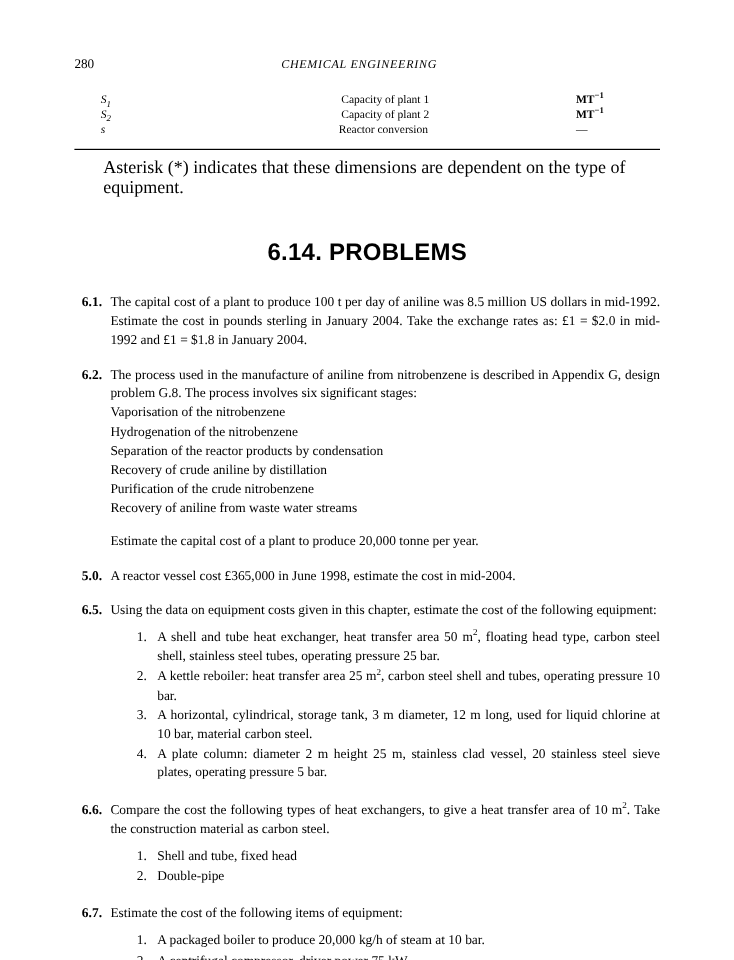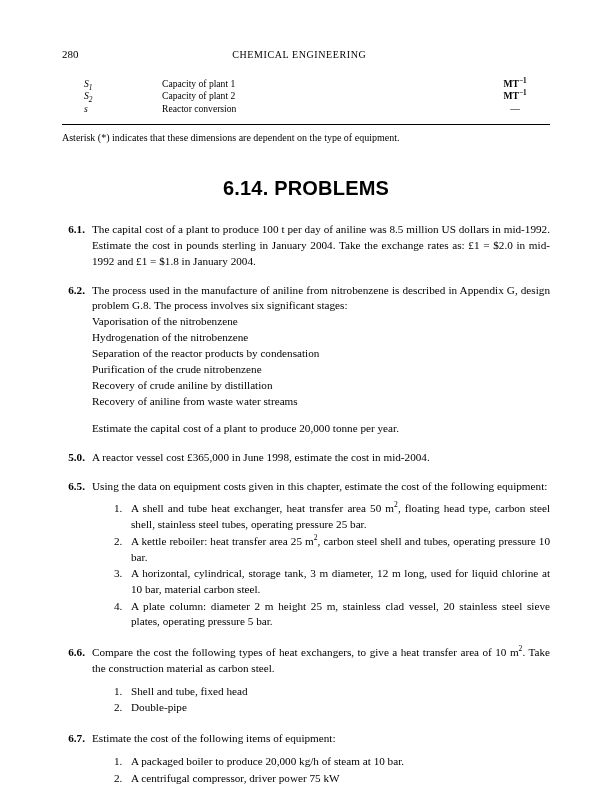--- a/index.html
+++ b/index.html
@@ -28,20 +28,21 @@
   }
   .header .pageno {
     font-size: 11px;
   }
   .header .title {
     flex: 1;
     text-align: center;
     letter-spacing: 0.6px;
     font-size: 10px;
     padding-right: 30px;
+    font-style: italic;
   }
   
   .nomen {
     margin-left: 22px;
     margin-right: 0;
     font-size: 9.6px;
     line-height: 1.28;
   }
   .nomen-row {
     display: flex;
@@ -50,40 +51,42 @@
   .nomen-sym {
     width: 78px;
     font-style: italic;
   }
   .nomen-sym sub {
     font-style: italic;
     font-size: 7.4px;
   }
   .nomen-def {
     flex: 1;
+    text-align: center;
   }
   .nomen-unit {
     width: 70px;
-    text-align: center;
+    text-align: left;
     font-weight: bold;
   }
   .nomen-unit sup {
     font-size: 7.2px;
   }
   .nomen-unit.dash {
     font-weight: normal;
     padding-left: 3px;
   }
   .rule {
     border-top: 0.7px solid #000;
     margin: 9px 0 7px 0;
   }
   .footnote {
-    font-size: 10px;
+    font-size: 15px;
     margin-bottom: 4px;
+    margin-left: 24px;
   }
   h2.section {
     text-align: center;
     font-family: "Liberation Sans", sans-serif;
     font-size: 20px;
     font-weight: bold;
     margin: 34px 0 22px 0;
     letter-spacing: 0.2px;
   }
   .prob {
@@ -185,22 +188,22 @@
   </div>
 
   <div class="prob">
     <div class="num">6.2.</div>
     <div class="body">
       <p>The process used in the manufacture of aniline from nitrobenzene is described in Appendix G, design problem G.8. The process involves six significant stages:</p>
       <div class="lines">
         <div>Vaporisation of the nitrobenzene</div>
         <div>Hydrogenation of the nitrobenzene</div>
         <div>Separation of the reactor products by condensation</div>
+        <div>Recovery of crude aniline by distillation</div>
         <div>Purification of the crude nitrobenzene</div>
-        <div>Recovery of crude aniline by distillation</div>
         <div>Recovery of aniline from waste water streams</div>
       </div>
       <p class="gap">Estimate the capital cost of a plant to produce 20,000 tonne per year.</p>
     </div>
   </div>
 
   <div class="prob">
     <div class="num">5.0.</div>
     <div class="body">
       <p>A reactor vessel cost £365,000 in June 1998, estimate the cost in mid-2004.</p>

